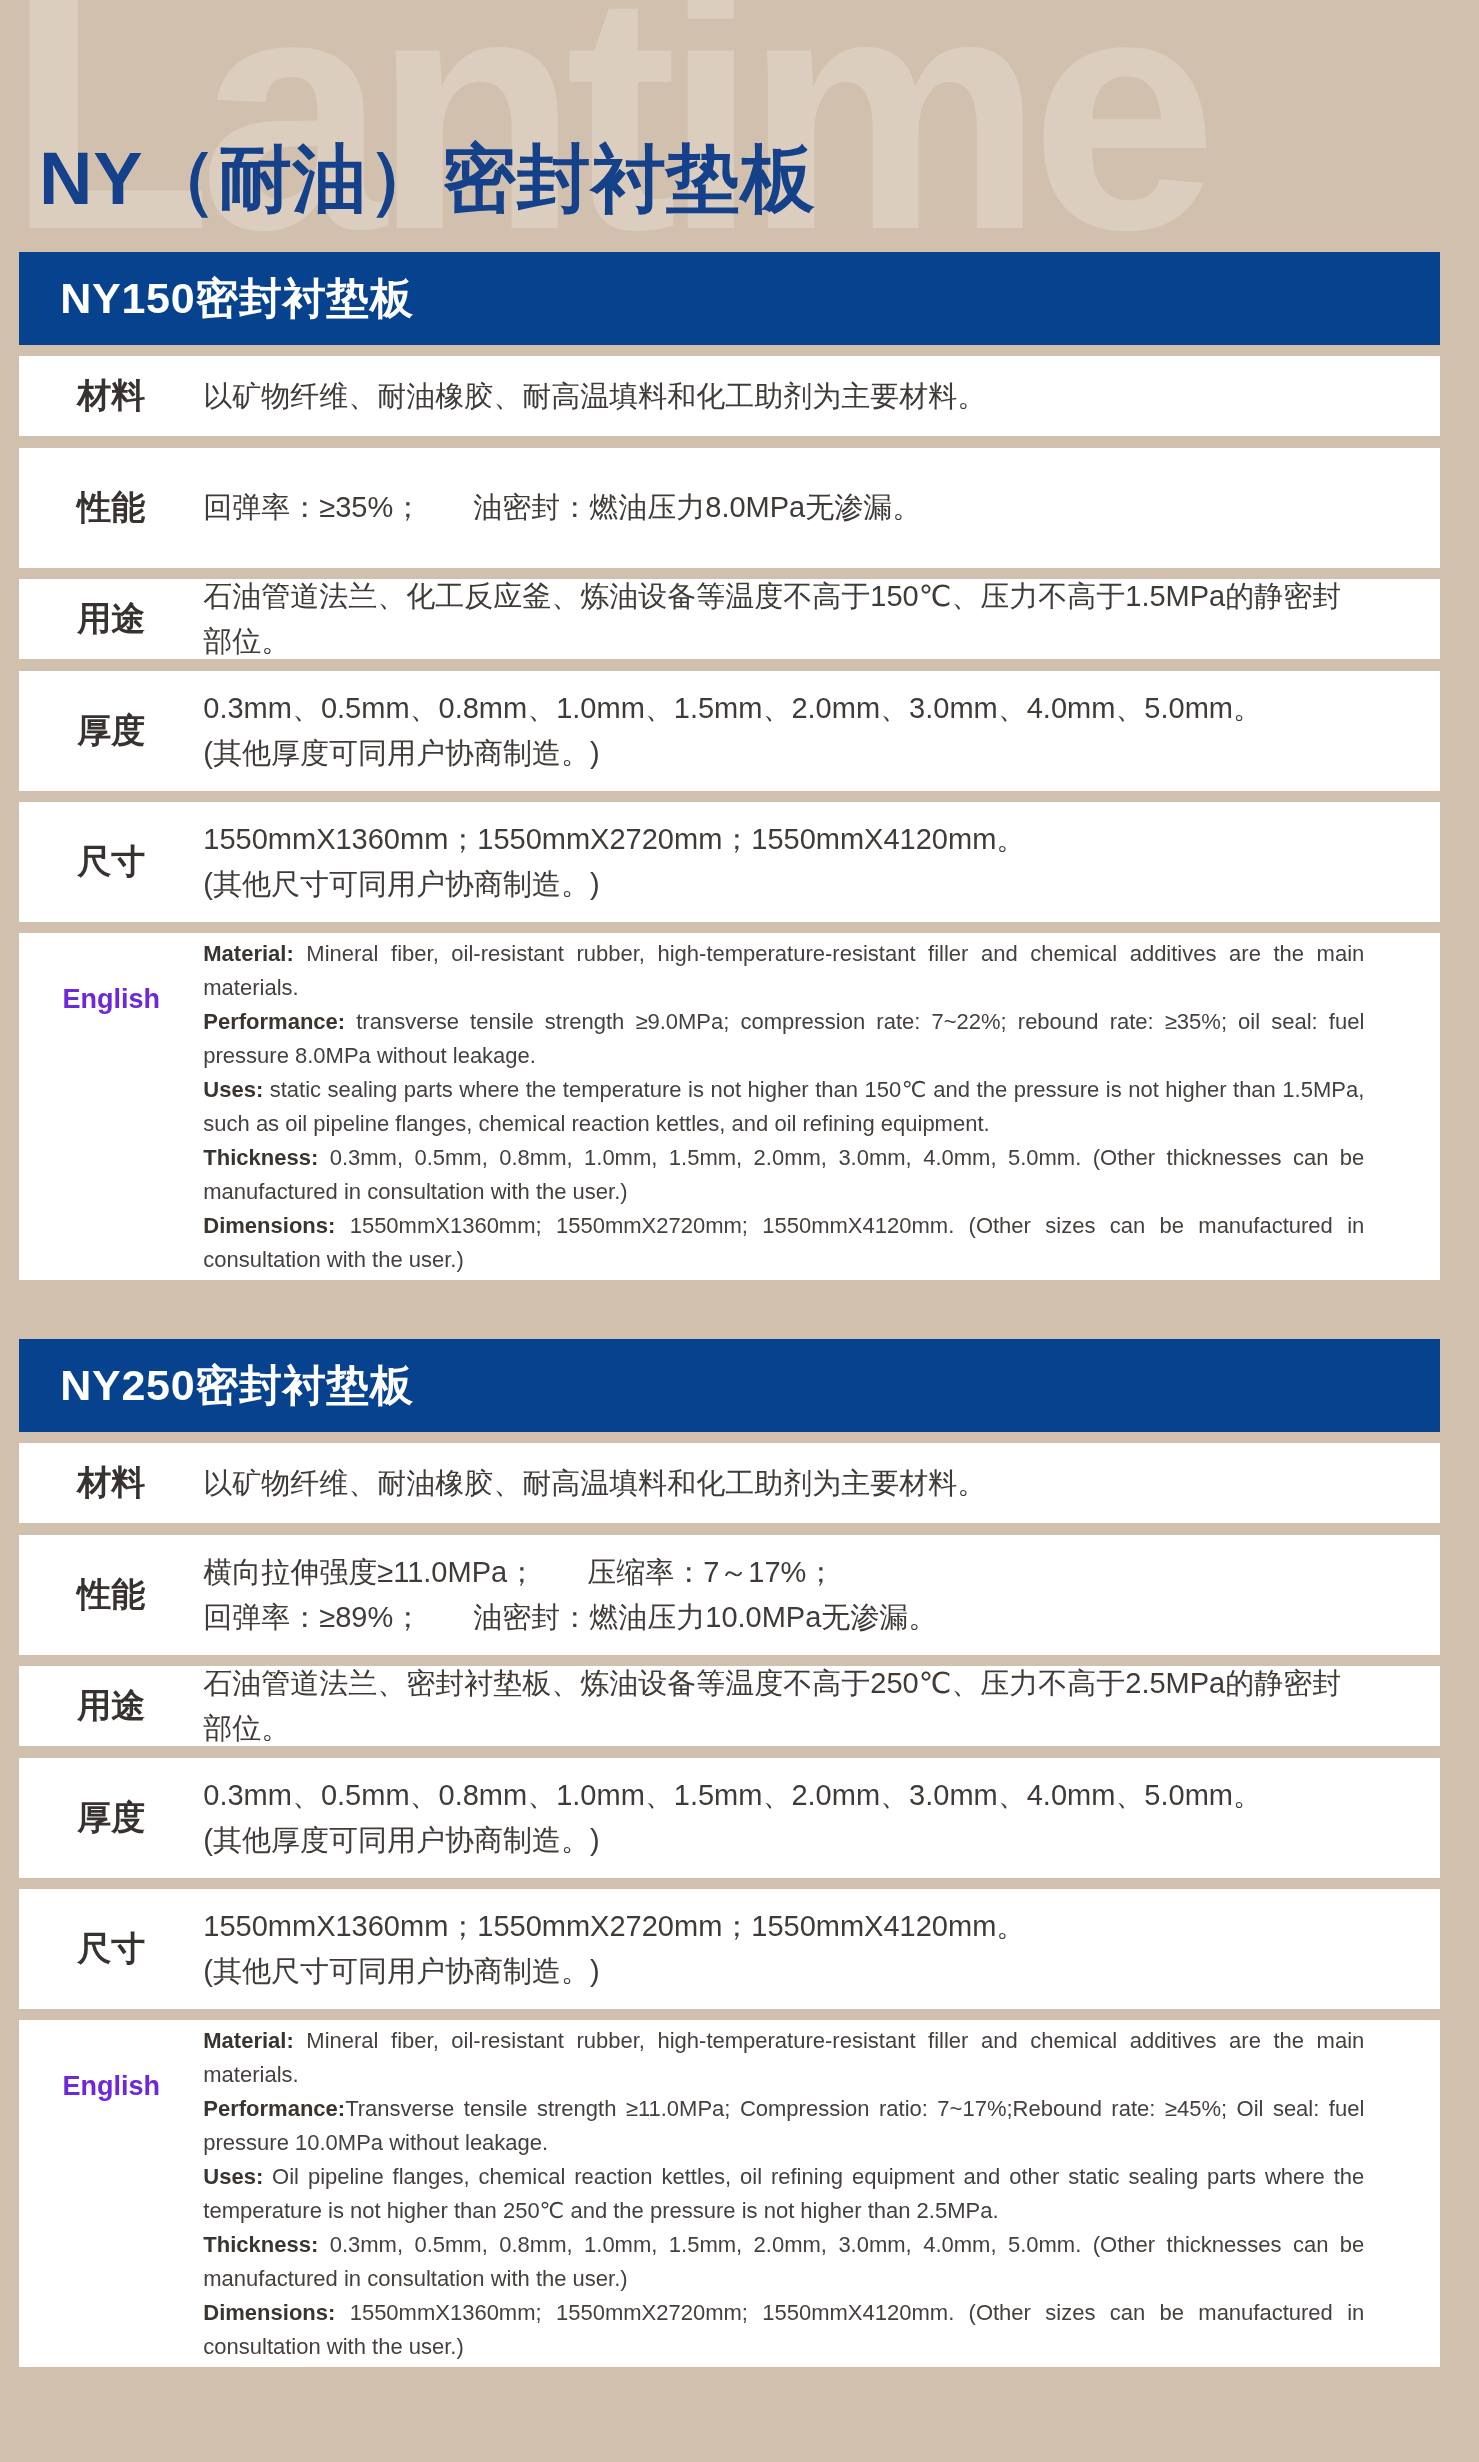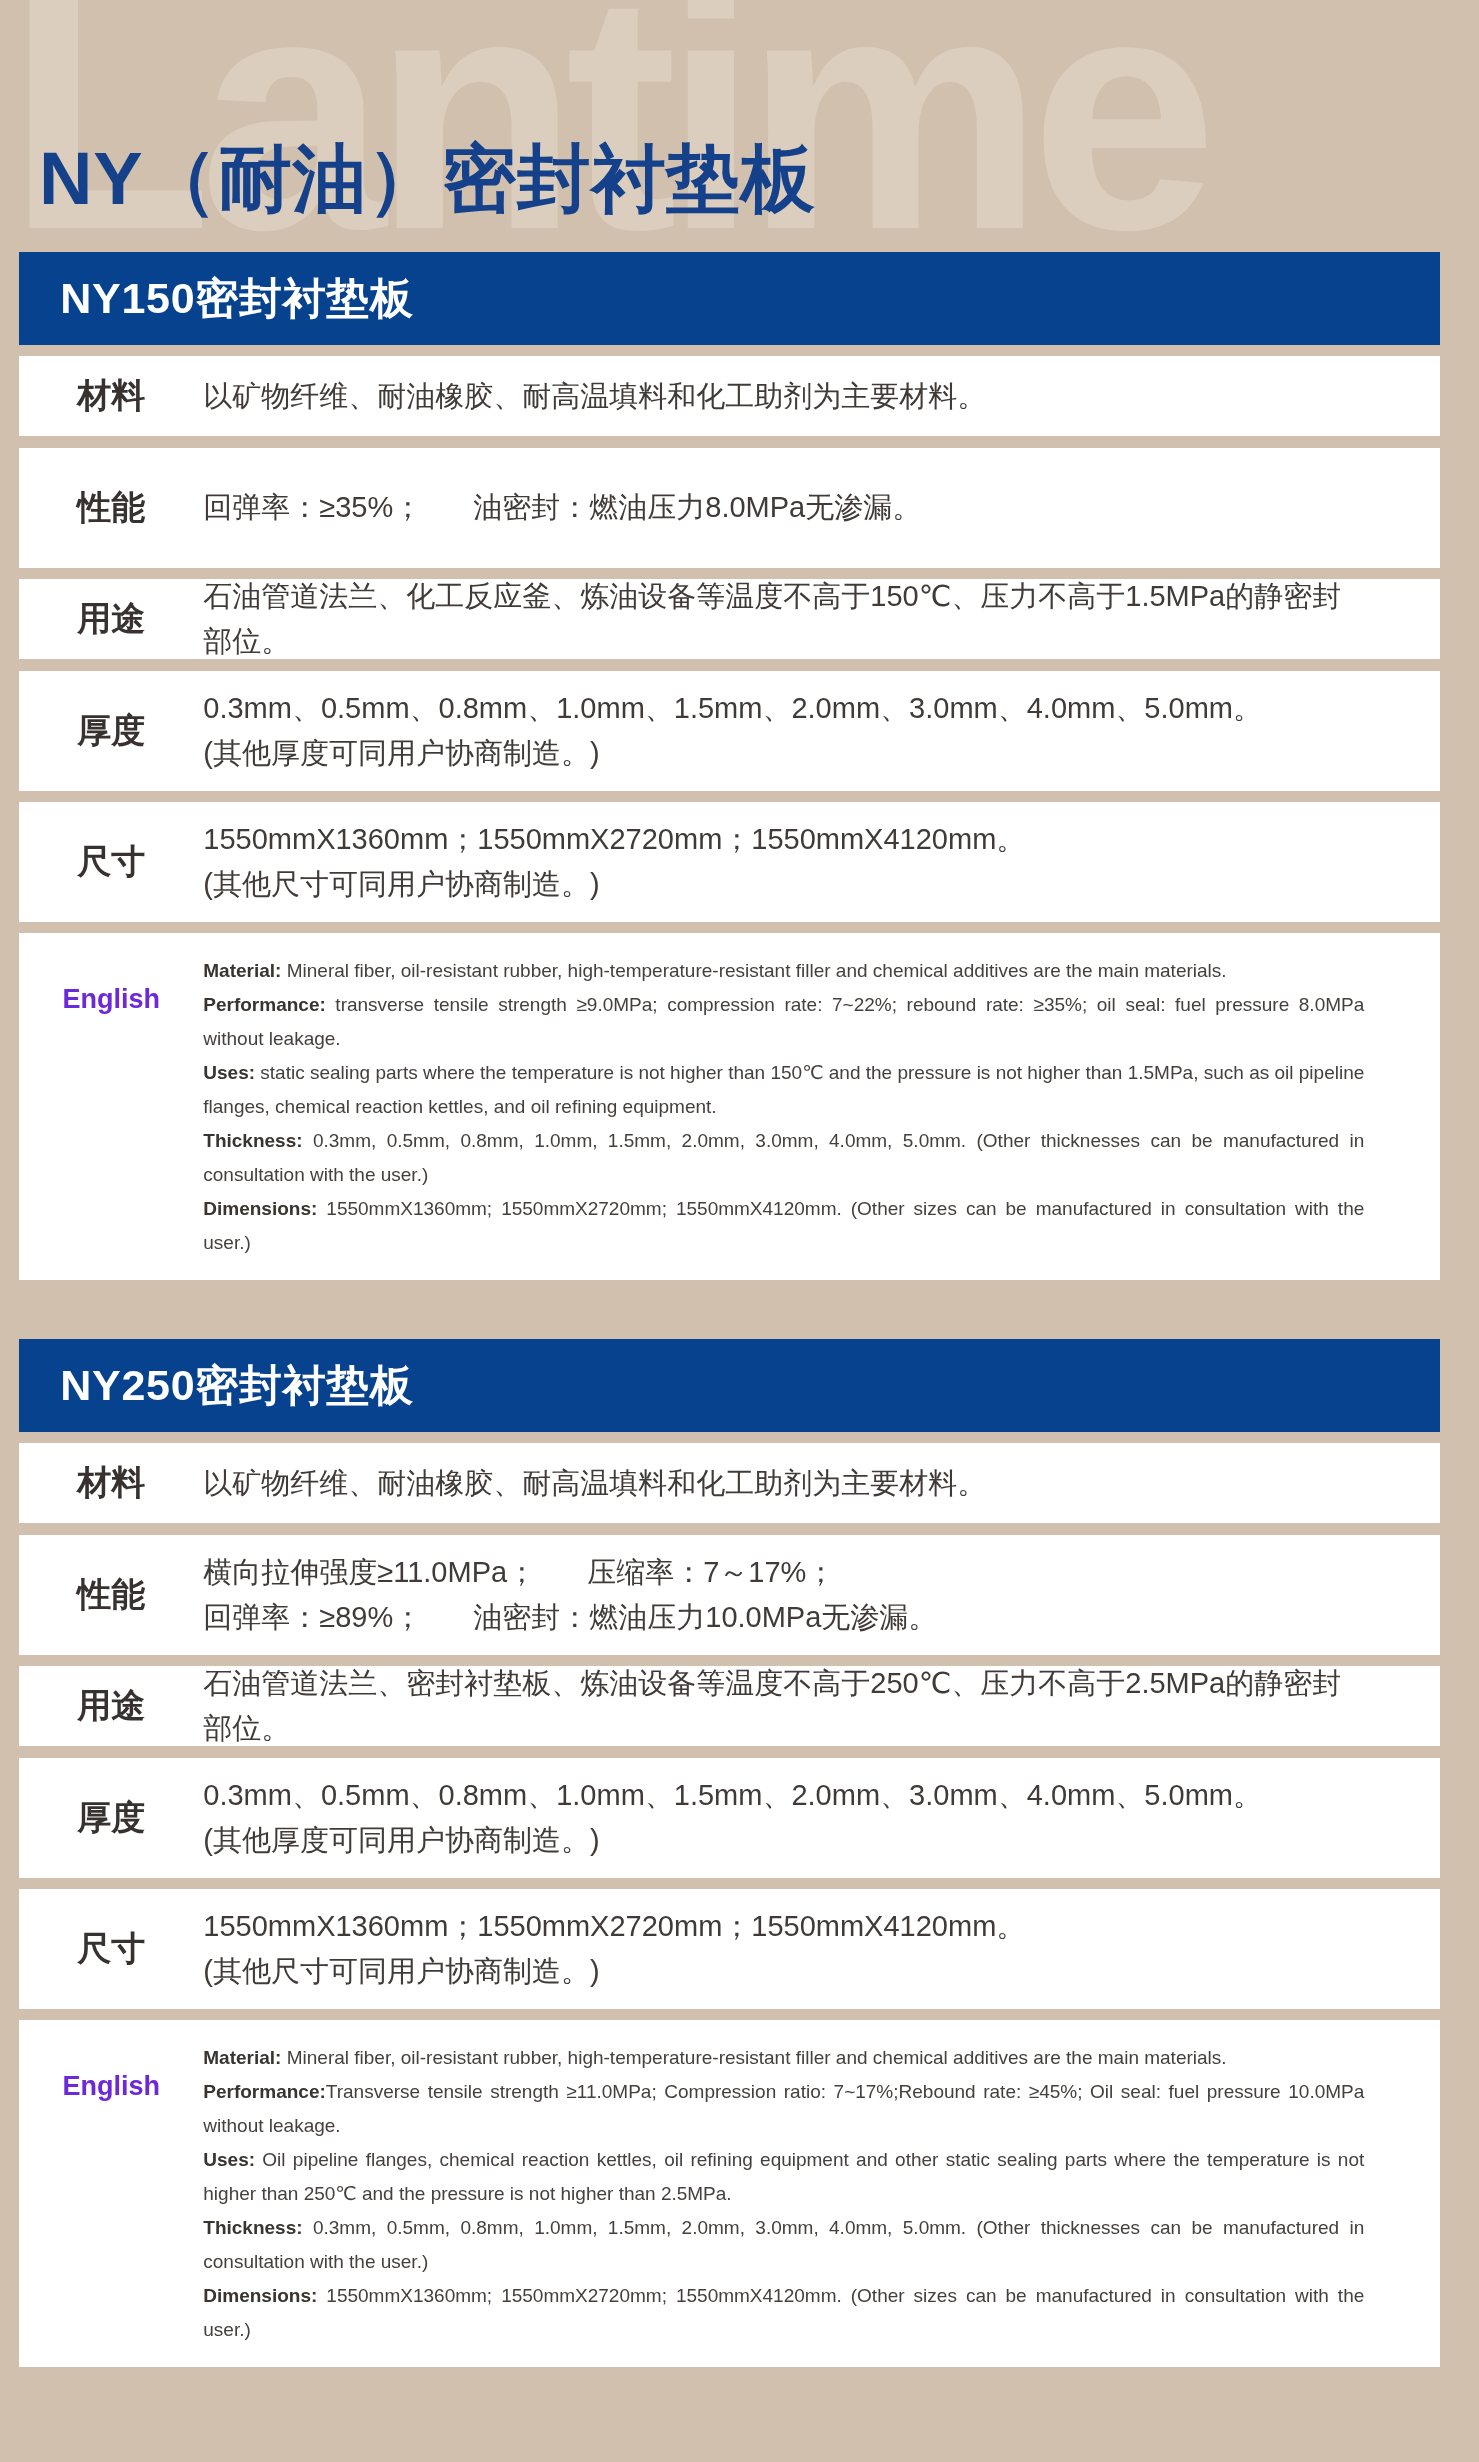--- a/index.html
+++ b/index.html
@@ -85,21 +85,21 @@
     box-sizing:border-box;
     font-size:27px;
     color:#6d28d9;
   }
   .eng-body{
     flex:1;
     display:flex;
     flex-direction:column;
     justify-content:center;
     padding-right:76px;
-    font-size:19px;
+    font-size:22px;
     line-height:34px;
     color:#45403d;
     text-align:justify;
   }
   .eng-body p{margin:0;}
   .eng-body b{color:#39342f;}
 </style>
 </head>
 <body>
 

